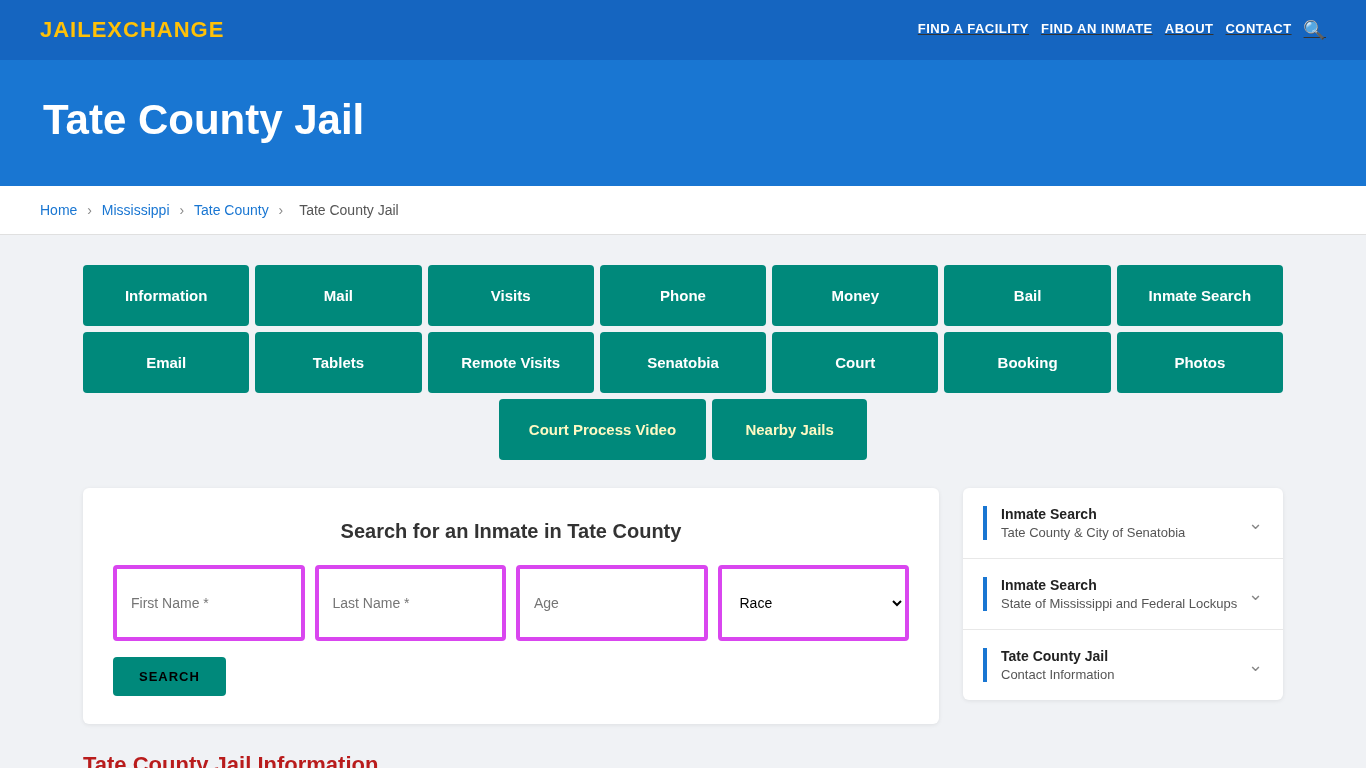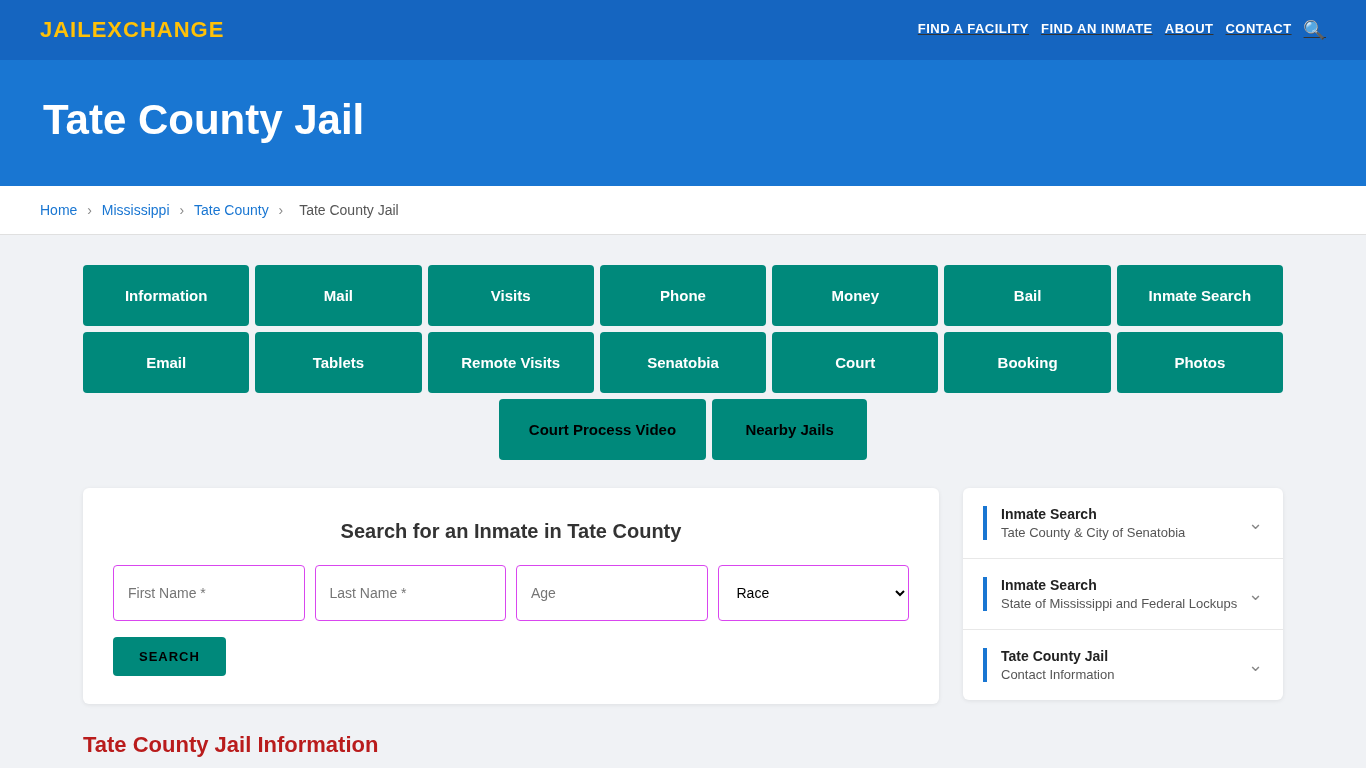--- a/index.html
+++ b/index.html
@@ -96,21 +96,21 @@
       border-radius: 4px;
       padding: 22px 20px;
       font-size: 15px;
       font-weight: 600;
       cursor: pointer;
       text-align: center;
       transition: background 0.2s;
     }
     .grid-btn-wide {
       background: #00897b;
-      color: #000000;
+      color: #fef9c3;
       border: none;
       border-radius: 4px;
       padding: 22px 30px;
       font-size: 15px;
       font-weight: 600;
       cursor: pointer;
       text-align: center;
       transition: background 0.2s;
       min-width: 155px;
     }
@@ -135,23 +135,23 @@
       text-align: center;
       margin-bottom: 22px;
     }
     .search-fields {
       display: flex;
       gap: 10px;
       margin-bottom: 16px;
       flex-wrap: wrap;
     }
     .search-fields input, .search-fields select {
-      border: 1px solid #d946ef;
+      border: 4px solid #d946ef;
       border-radius: 4px;
-      padding: 18px 14px;
+      padding: 25px 14px;
       font-size: 14px;
       flex: 1;
       min-width: 120px;
     }
     .search-fields select {
       background: #fff;
       cursor: pointer;
     }
     .search-btn {
       background: #00897b;

